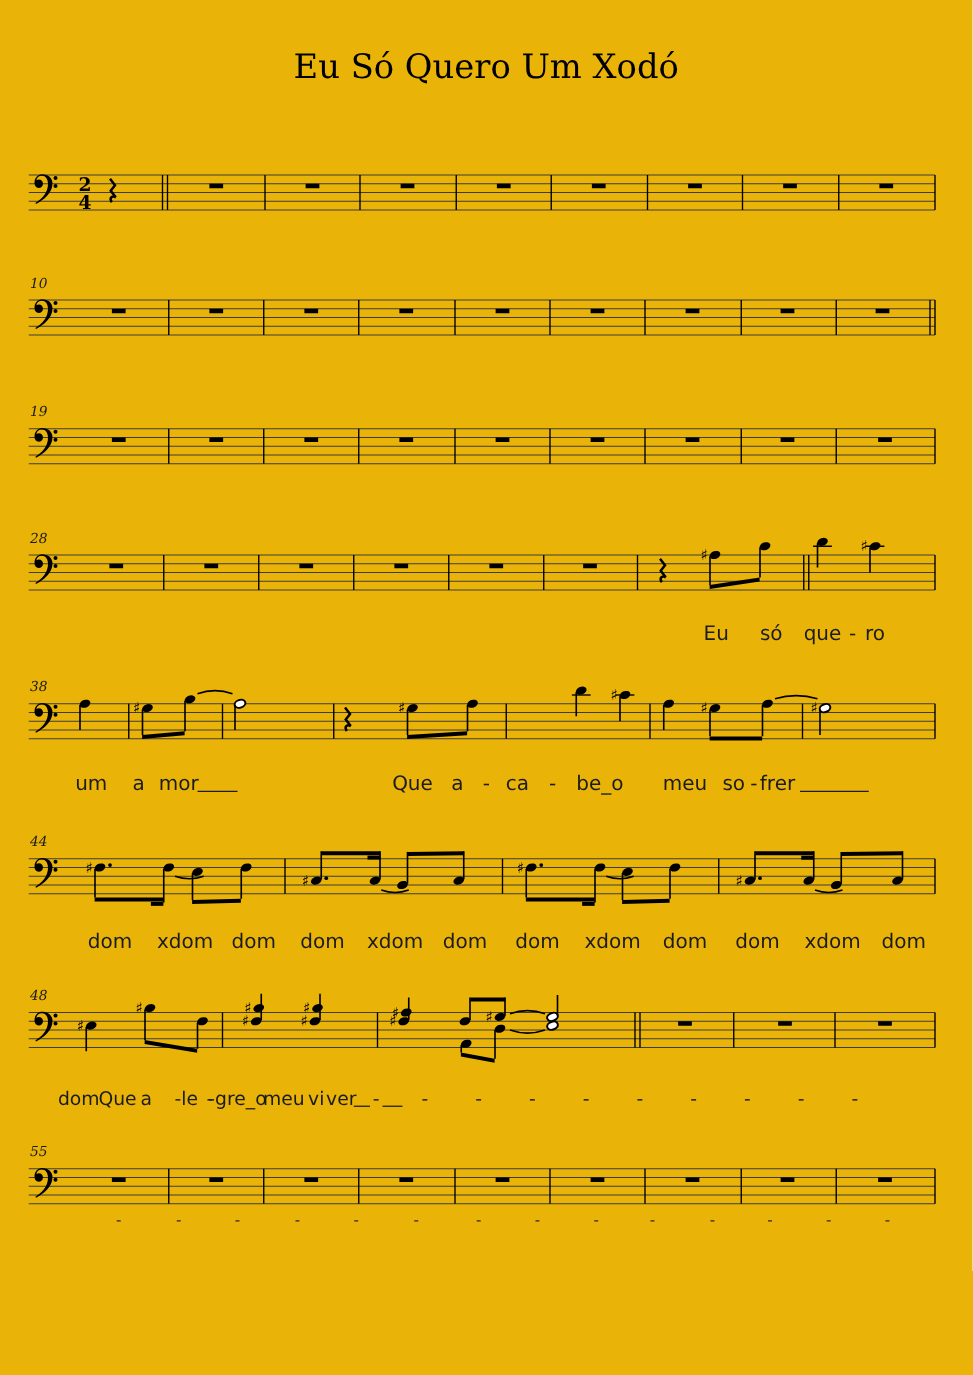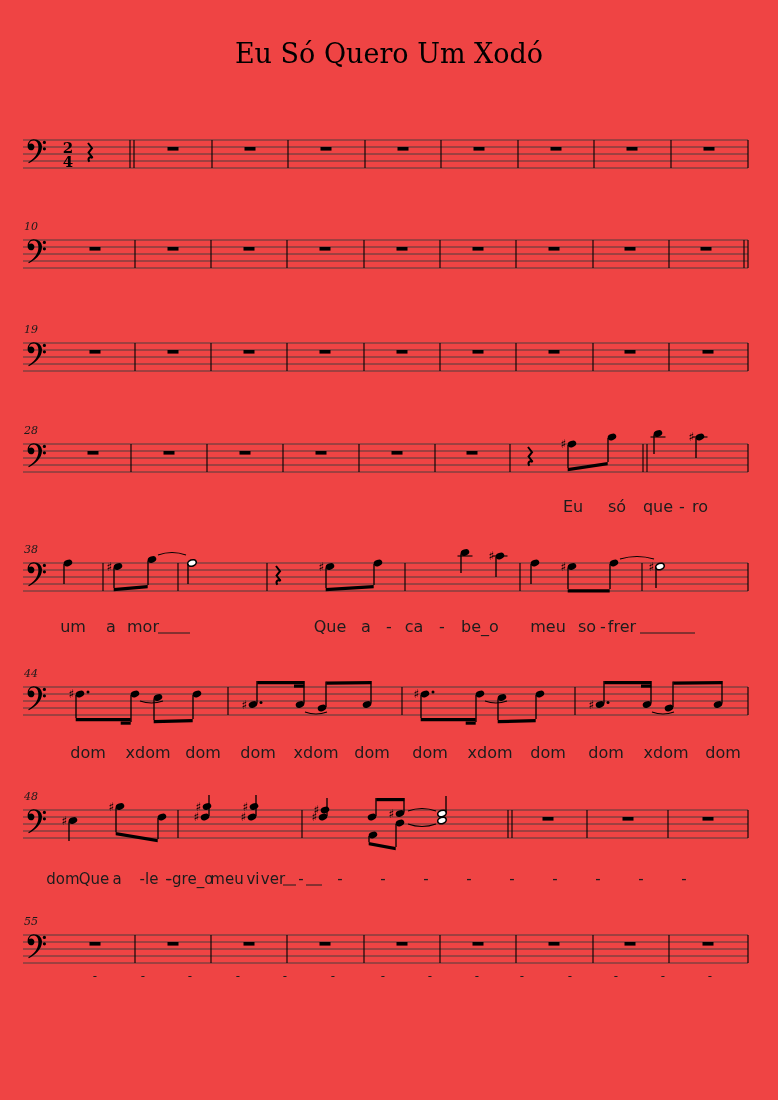--- a/index.html
+++ b/index.html
@@ -1,16 +1,16 @@
 <!DOCTYPE html>
 <html><head>
 <meta charset="utf-8">
 <style>
   html,body{margin:0;padding:0;background:#fff;}
-  .page{position:relative;width:778px;height:1100px;background:#ef4444;overflow:hidden;
+  .page{position:relative;width:778px;height:1100px;background:#eab308;overflow:hidden;
         font-family:"DejaVu Sans",sans-serif;}
   .title{position:absolute;left:0;top:38px;width:778px;text-align:center;
          font-family:"DejaVu Serif","Liberation Serif",serif;font-size:27px;color:#000;
          font-weight:normal;margin:0;}
   svg{position:absolute;left:0;top:0;}
   .sl{stroke:#3c3c3c;stroke-width:0.9;}
   .bar{stroke:#000;stroke-width:1.1;}
   .stem{stroke:#000;stroke-width:1.3;}
   .qr{fill:none;stroke:#000;stroke-width:2;}
   .acc{font-family:"DejaVu Sans",sans-serif;font-size:12px;text-anchor:middle;fill:#000;}

